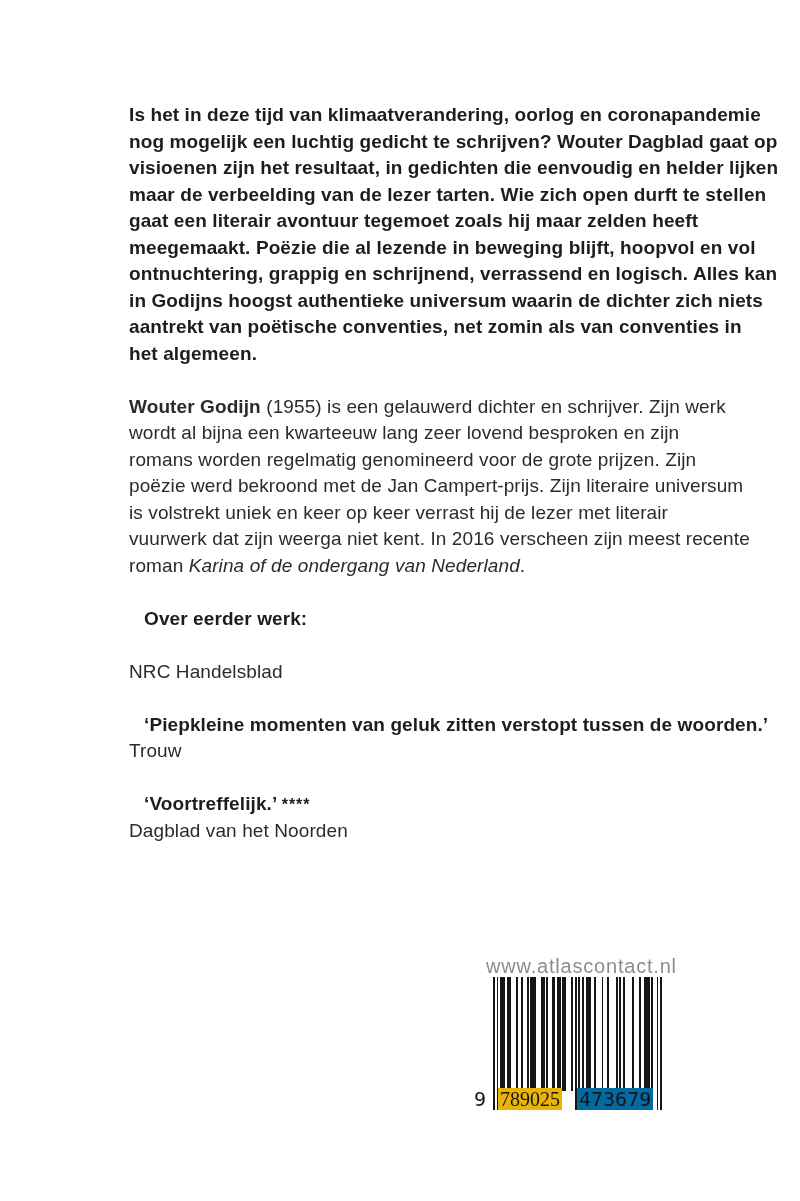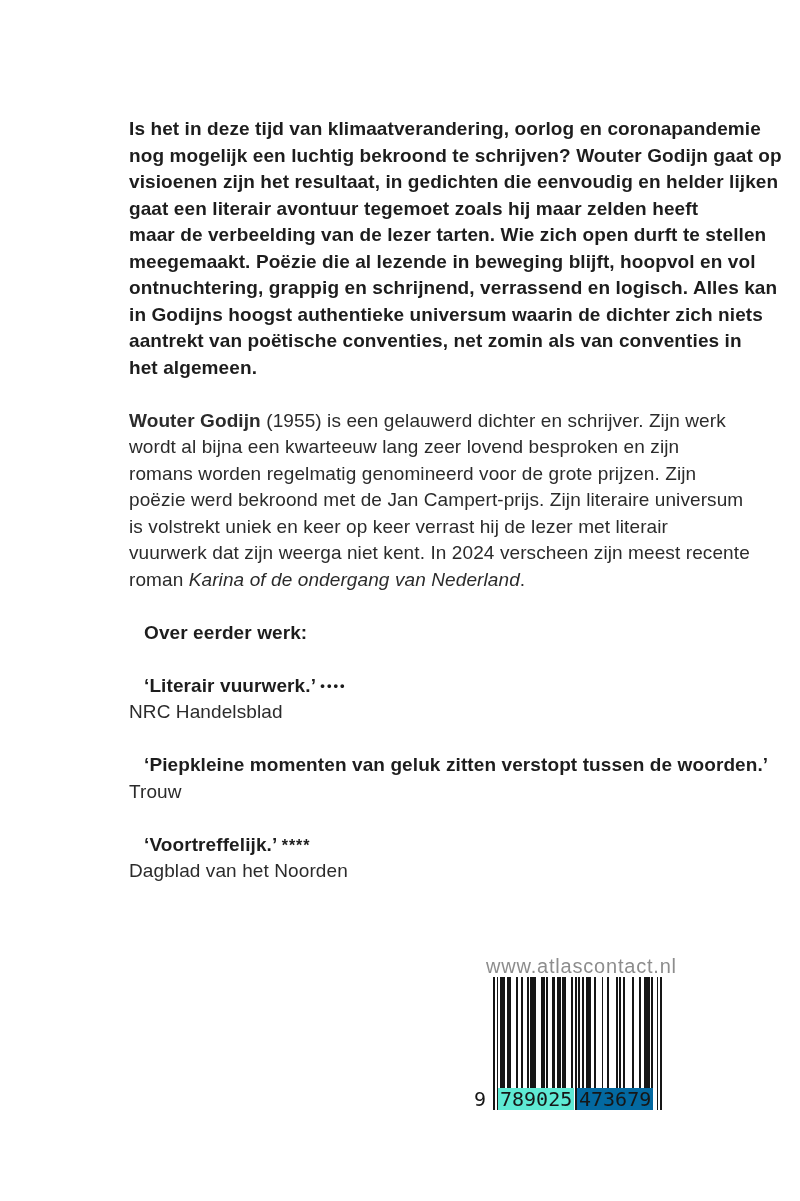--- a/index.html
+++ b/index.html
@@ -9,21 +9,21 @@
     width: 800px;
     height: 1201px;
     background: #ffffff;
     overflow: hidden;
     font-family: "Liberation Sans", sans-serif;
     color: #1f1f1f;
   }
   .text-block {
     position: absolute;
     left: 129px;
-    top: 116px;
+    top: 102px;
   }
   .line {
     height: 26.5px;
     line-height: 26.5px;
     font-size: 19px;
     white-space: nowrap;
     letter-spacing: 0.1px;
   }
   .line.blank { height: 26.5px; }
   .line.blurb { font-weight: 600; color: #1d1d1d; }
@@ -59,51 +59,50 @@
     left: 0;
     top: 111px;
     width: 100%;
     height: 22px;
     font-family: "DejaVu Sans Mono", monospace;
     font-size: 20px;
     line-height: 22px;
     color: #161616;
   }
   .bc-first { position: absolute; left: -19px; top: 0; }
-  .bc-left  { position: absolute; left: 5px;  top: 0; background: #5eead4; padding: 0 2px; }
+  .bc-left  { position: absolute; left: 5px;  top: 0; background: #eab308; padding: 0 2px; font-family: Liberation Serif, serif; }
   .bc-right { position: absolute; left: 84px; top: 0; background: #0369a1; padding: 0 2px; }
 </style>
 </head>
 <body>
 
 <div class="page">
 
   <div class="text-block">
       <div class="line blurb"><span>Is het in deze tijd van klimaatverandering, oorlog en coronapandemie</span></div>
-      <div class="line blurb"><span>nog mogelijk een luchtig bekroond te schrijven? Wouter Godijn gaat op</span></div>
+      <div class="line blurb"><span>nog mogelijk een luchtig gedicht te schrijven? Wouter Dagblad gaat op</span></div>
       <div class="line blurb"><span>visioenen zijn het resultaat, in gedichten die eenvoudig en helder lijken</span></div>
+      <div class="line blurb"><span>maar de verbeelding van de lezer tarten. Wie zich open durft te stellen</span></div>
       <div class="line blurb"><span>gaat een literair avontuur tegemoet zoals hij maar zelden heeft</span></div>
-      <div class="line blurb"><span>maar de verbeelding van de lezer tarten. Wie zich open durft te stellen</span></div>
       <div class="line blurb"><span>meegemaakt. Poëzie die al lezende in beweging blijft, hoopvol en vol</span></div>
       <div class="line blurb"><span>ontnuchtering, grappig en schrijnend, verrassend en logisch. Alles kan</span></div>
       <div class="line blurb"><span>in Godijns hoogst authentieke universum waarin de dichter zich niets</span></div>
       <div class="line blurb"><span>aantrekt van poëtische conventies, net zomin als van conventies in</span></div>
       <div class="line blurb"><span>het algemeen.</span></div>
       <div class="line blank"></div>
       <div class="line reg"><span class="seg-bold">Wouter Godijn</span><span> (1955) is een gelauwerd dichter en schrijver. Zijn werk</span></div>
       <div class="line reg"><span>wordt al bijna een kwarteeuw lang zeer lovend besproken en zijn</span></div>
       <div class="line reg"><span>romans worden regelmatig genomineerd voor de grote prijzen. Zijn</span></div>
       <div class="line reg"><span>poëzie werd bekroond met de Jan Campert-prijs. Zijn literaire universum</span></div>
       <div class="line reg"><span>is volstrekt uniek en keer op keer verrast hij de lezer met literair</span></div>
-      <div class="line reg"><span>vuurwerk dat zijn weerga niet kent. In 2024 verscheen zijn meest recente</span></div>
+      <div class="line reg"><span>vuurwerk dat zijn weerga niet kent. In 2016 verscheen zijn meest recente</span></div>
       <div class="line reg"><span>roman </span><span class="seg-italic">Karina of de ondergang van Nederland</span><span>.</span></div>
       <div class="line blank"></div>
       <div class="line bold"><span>Over eerder werk:</span></div>
       <div class="line blank"></div>
-      <div class="line bold"><span>‘Literair vuurwerk.’ </span><span class="dots">••••</span></div>
       <div class="line reg"><span>NRC Handelsblad</span></div>
       <div class="line blank"></div>
       <div class="line bold"><span>‘Piepkleine momenten van geluk zitten verstopt tussen de woorden.’</span></div>
       <div class="line reg"><span>Trouw</span></div>
       <div class="line blank"></div>
       <div class="line bold"><span>‘Voortreffelijk.’ </span><span class="stars">****</span></div>
       <div class="line reg"><span>Dagblad van het Noorden</span></div>
     </div>
 
   <div class="site-url">www.atlascontact.nl</div>

